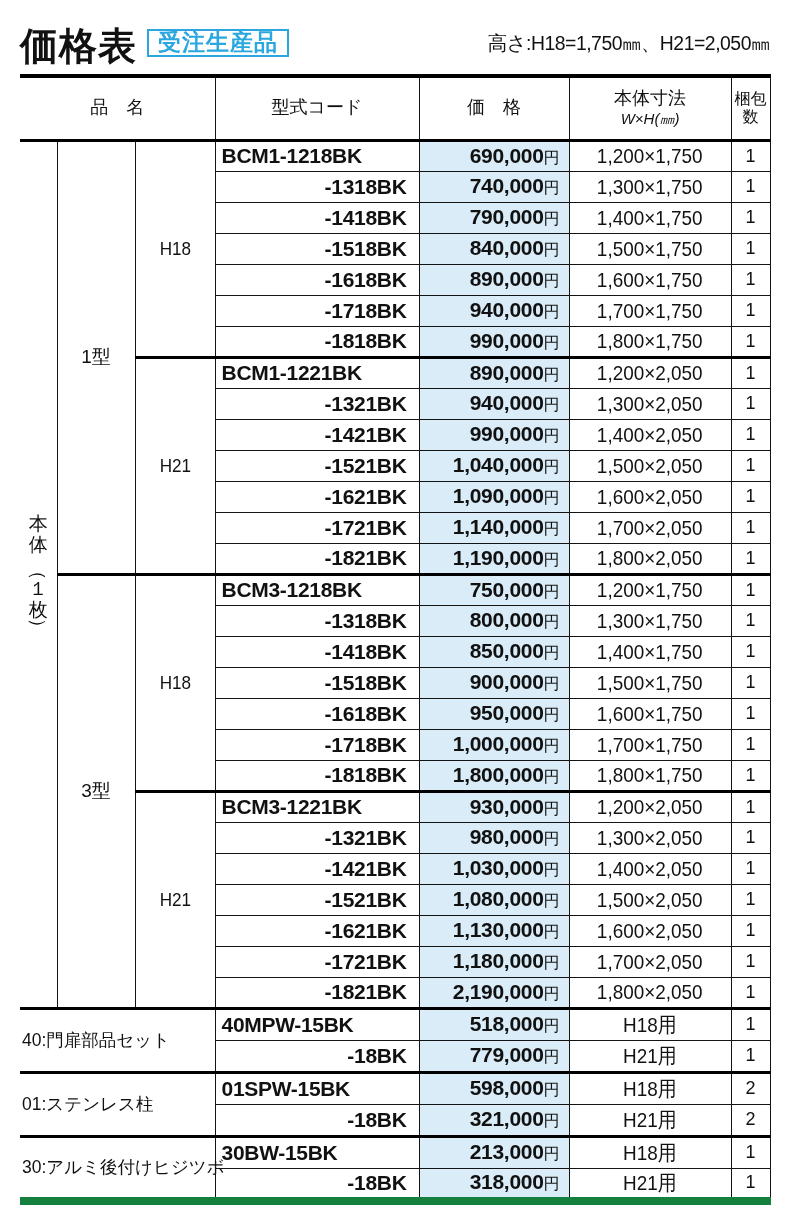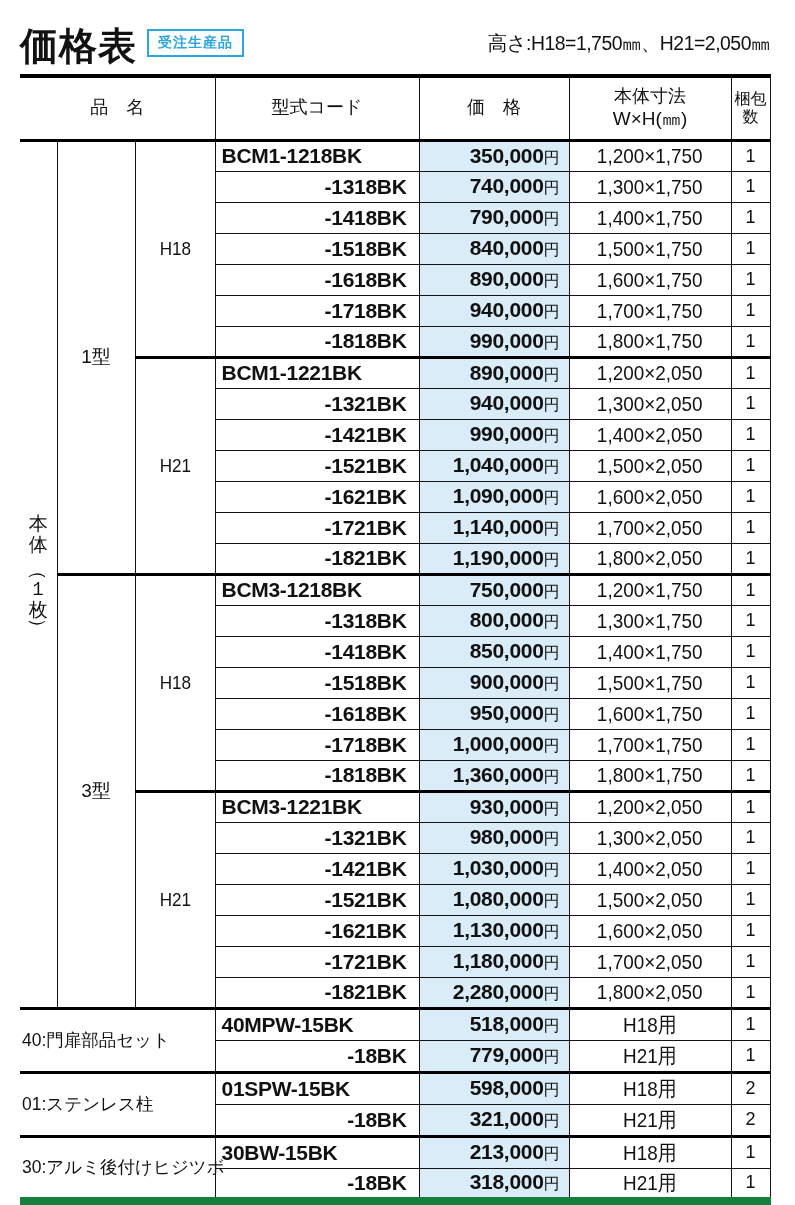--- a/index.html
+++ b/index.html
@@ -14,21 +14,21 @@
 
   
   .page-title {
     position: absolute; left: 20px; top: 21px;
     font-size: 38px; font-weight: 700; letter-spacing: 1px;
   }
   .badge {
     position: absolute; left: 147px; top: 29px;
     border: 2.5px solid var(--accent);
     color: var(--accent);
-    font-size: 14px; font-weight: 600;
+    font-size: 23px; font-weight: 600;
     line-height: 23px; padding: 0 9px 1px 9px;
     letter-spacing: 1px;
   }
   .height-note {
     position: absolute; top: 30px; right: 25px;
     font-size: 20px; letter-spacing: -0.5px;
     transform: scaleX(0.97); transform-origin: right center;
     white-space: nowrap;
   }
 
@@ -39,21 +39,21 @@
     border-collapse: collapse; table-layout: fixed;
     border-top: 4px solid #000;
     border-bottom: 8px solid #15803d;
   }
   th, td { padding: 0; border-right: 1.6px solid #141414; vertical-align: middle; }
   thead tr { height: 64px; }
   thead th {
     font-weight: 400; font-size: 18px; text-align: center;
     border-bottom: 3.5px solid #000; line-height: 1.2;
   }
-  thead th .sub { font-size: 19px; }
+  thead th .sub { font-size: 15px; font-style: italic; }
   thead th.pack-th { font-size: 16px; line-height: 1.15; }
   tbody tr { height: 31px; }
   tbody tr.xrow { height: 32px; }
   tbody td { border-top: 1.6px solid #141414; font-size: 18px; }
   tbody tr.thick > td { border-top: 3.5px solid #000; }
 
   
   td.vlabel-cell { border-top: none; }
   .vtext {
     display: flex; flex-direction: column; align-items: center;
@@ -122,21 +122,21 @@
             <span>体</span>
             <span class="rot">（</span>
             <span>１</span>
             <span>枚</span>
             <span class="rot">）</span>
           </div>
         </td>
         <td class="model-cell" rowspan="14">1型</td>
         <td class="height-cell" rowspan="7"><span class="cond">H18</span></td>
         <td class="code-cell lead">BCM1-1218BK</td>
-        <td class="price-cell"><span class="num">350,000</span><span class="yen">円</span></td>
+        <td class="price-cell"><span class="num">690,000</span><span class="yen">円</span></td>
         <td class="size-cell"><span class="cond">1,200×1,750</span></td>
         <td class="pack-cell">1</td>
       </tr>
       <tr>
         <td class="code-cell">-1318BK</td>
         <td class="price-cell"><span class="num">740,000</span><span class="yen">円</span></td>
         <td class="size-cell"><span class="cond">1,300×1,750</span></td>
         <td class="pack-cell">1</td>
       </tr>
       <tr>
@@ -245,21 +245,21 @@
         <td class="pack-cell">1</td>
       </tr>
       <tr>
         <td class="code-cell">-1718BK</td>
         <td class="price-cell"><span class="num">1,000,000</span><span class="yen">円</span></td>
         <td class="size-cell"><span class="cond">1,700×1,750</span></td>
         <td class="pack-cell">1</td>
       </tr>
       <tr>
         <td class="code-cell">-1818BK</td>
-        <td class="price-cell"><span class="num">1,360,000</span><span class="yen">円</span></td>
+        <td class="price-cell"><span class="num">1,800,000</span><span class="yen">円</span></td>
         <td class="size-cell"><span class="cond">1,800×1,750</span></td>
         <td class="pack-cell">1</td>
       </tr>
       <tr class="thick">
         <td class="height-cell" rowspan="7"><span class="cond">H21</span></td>
         <td class="code-cell lead">BCM3-1221BK</td>
         <td class="price-cell"><span class="num">930,000</span><span class="yen">円</span></td>
         <td class="size-cell"><span class="cond">1,200×2,050</span></td>
         <td class="pack-cell">1</td>
       </tr>
@@ -288,21 +288,21 @@
         <td class="pack-cell">1</td>
       </tr>
       <tr>
         <td class="code-cell">-1721BK</td>
         <td class="price-cell"><span class="num">1,180,000</span><span class="yen">円</span></td>
         <td class="size-cell"><span class="cond">1,700×2,050</span></td>
         <td class="pack-cell">1</td>
       </tr>
       <tr>
         <td class="code-cell">-1821BK</td>
-        <td class="price-cell"><span class="num">2,280,000</span><span class="yen">円</span></td>
+        <td class="price-cell"><span class="num">2,190,000</span><span class="yen">円</span></td>
         <td class="size-cell"><span class="cond">1,800×2,050</span></td>
         <td class="pack-cell">1</td>
       </tr>
       <tr class="xrow thick">
         <td class="extra-label-cell" rowspan="2" colspan="3">40:門扉部品セット</td>
         <td class="code-cell lead">40MPW-15BK</td>
         <td class="price-cell"><span class="num">518,000</span><span class="yen">円</span></td>
         <td class="size-cell"><span class="cond">H18用</span></td>
         <td class="pack-cell">1</td>
       </tr>

